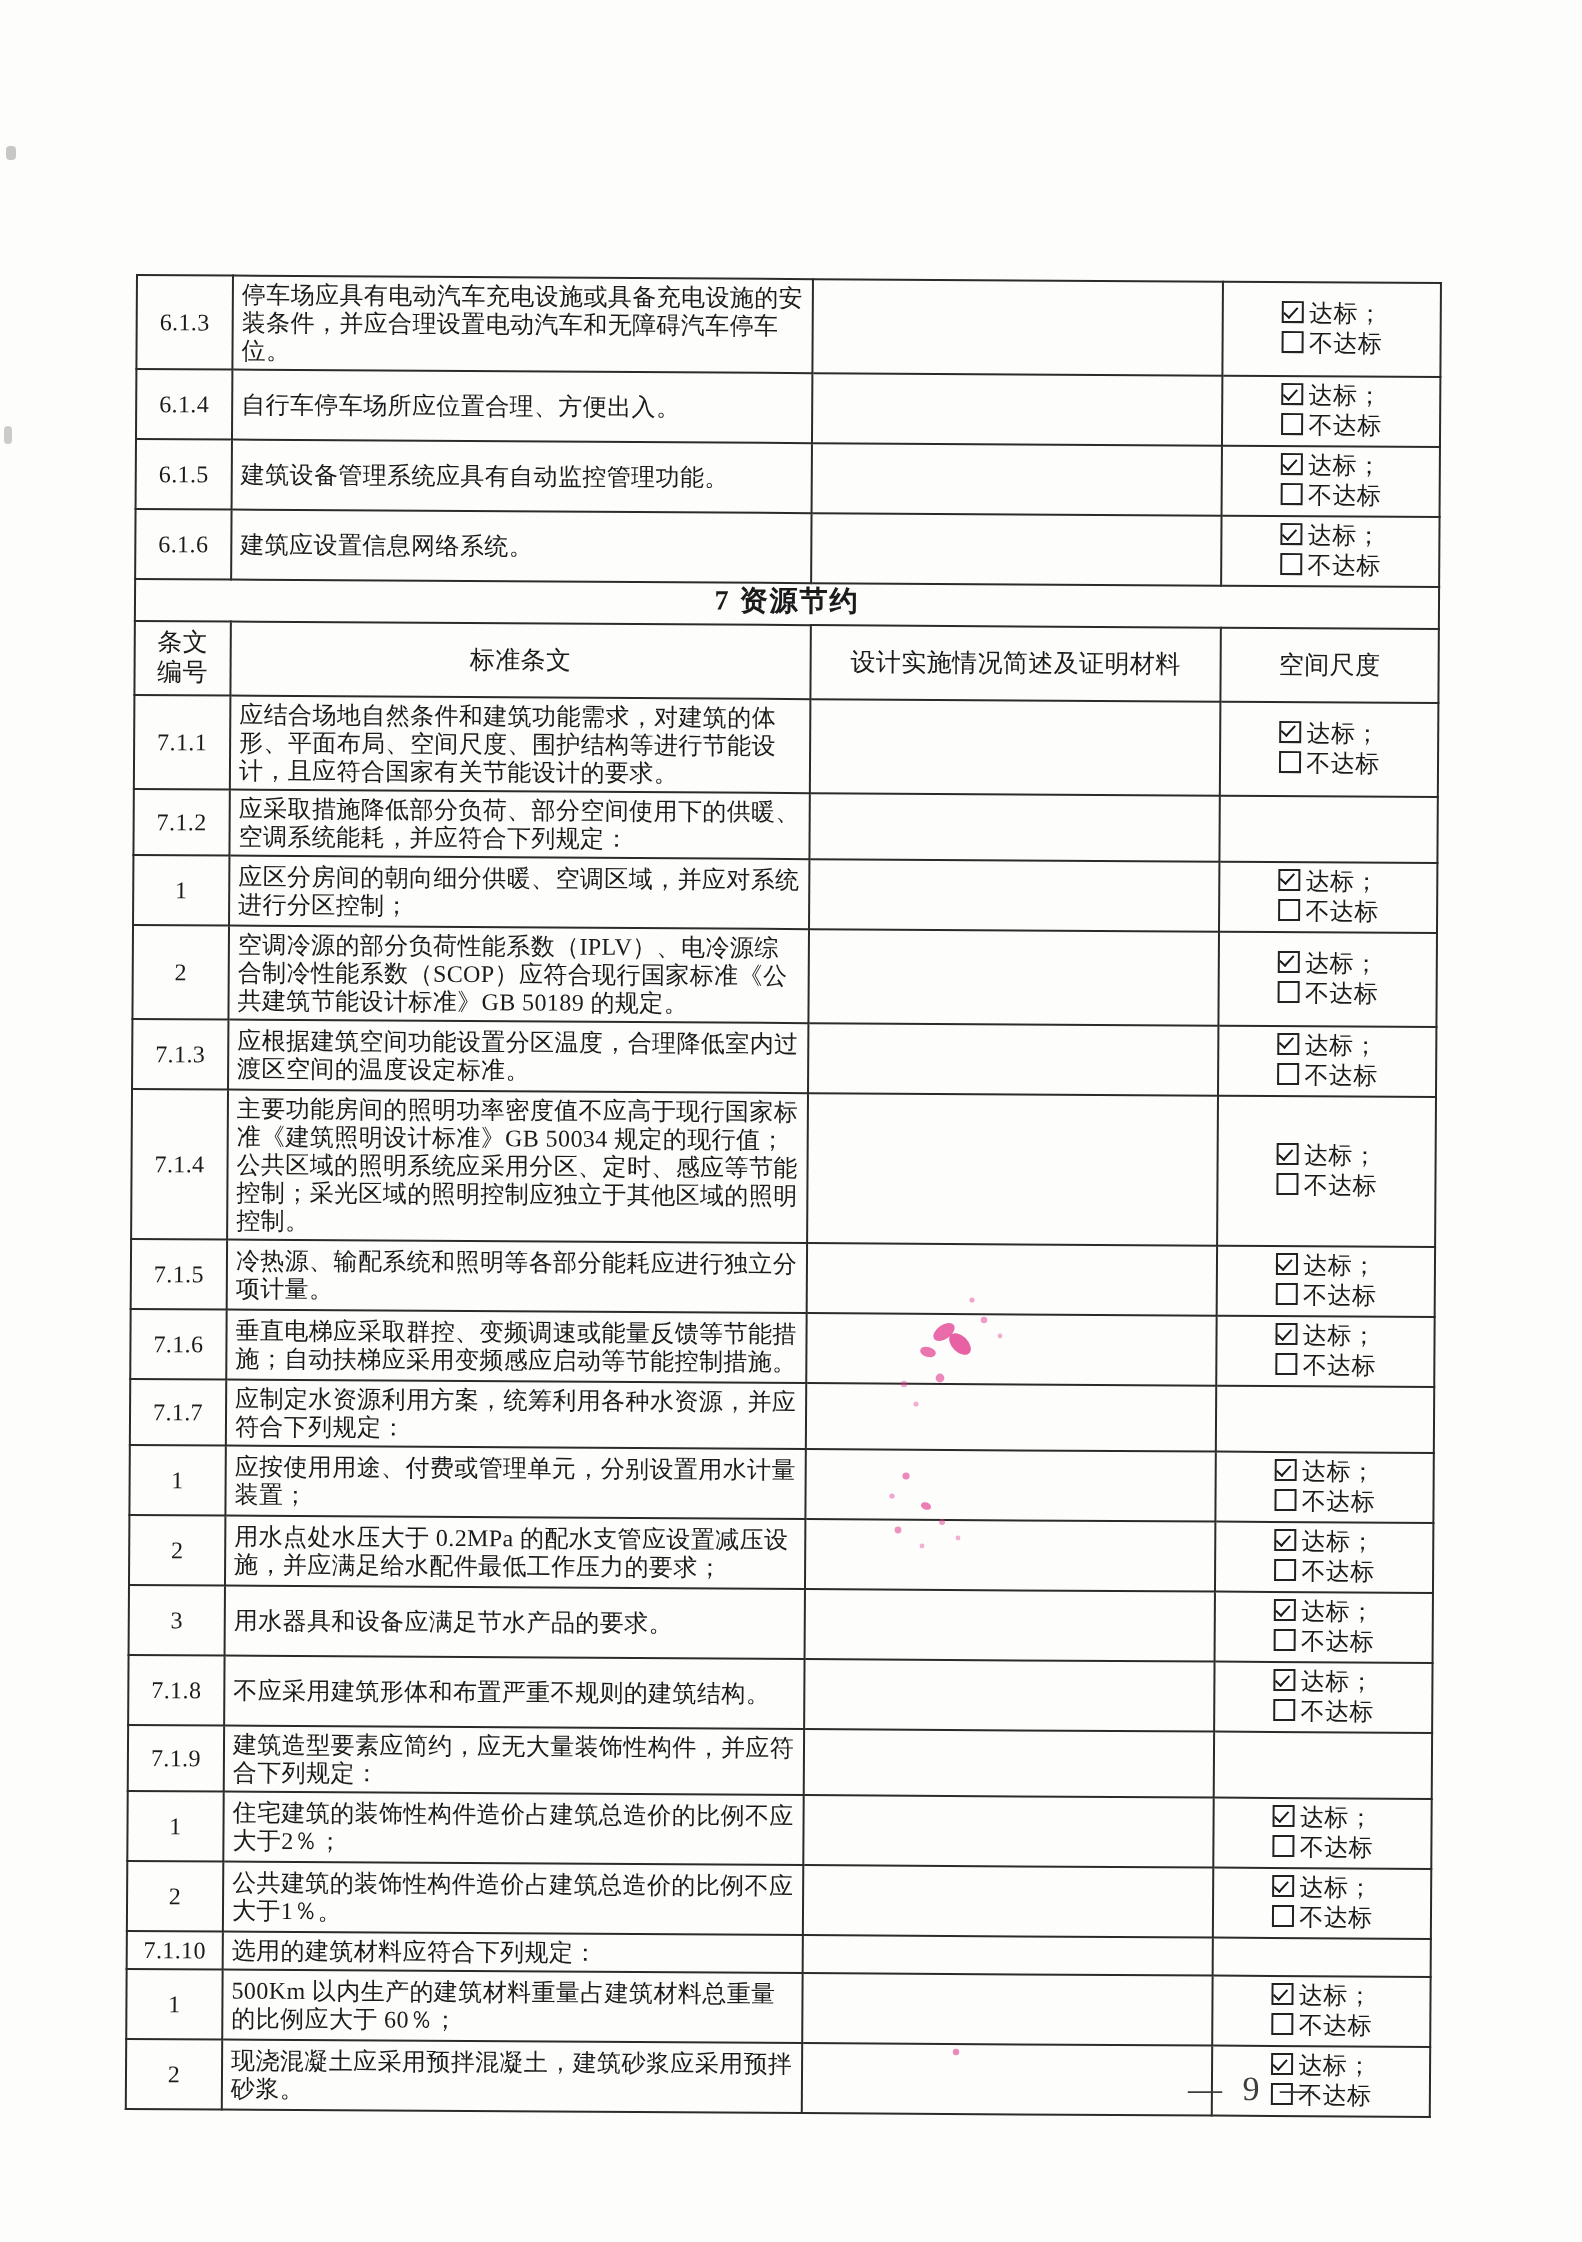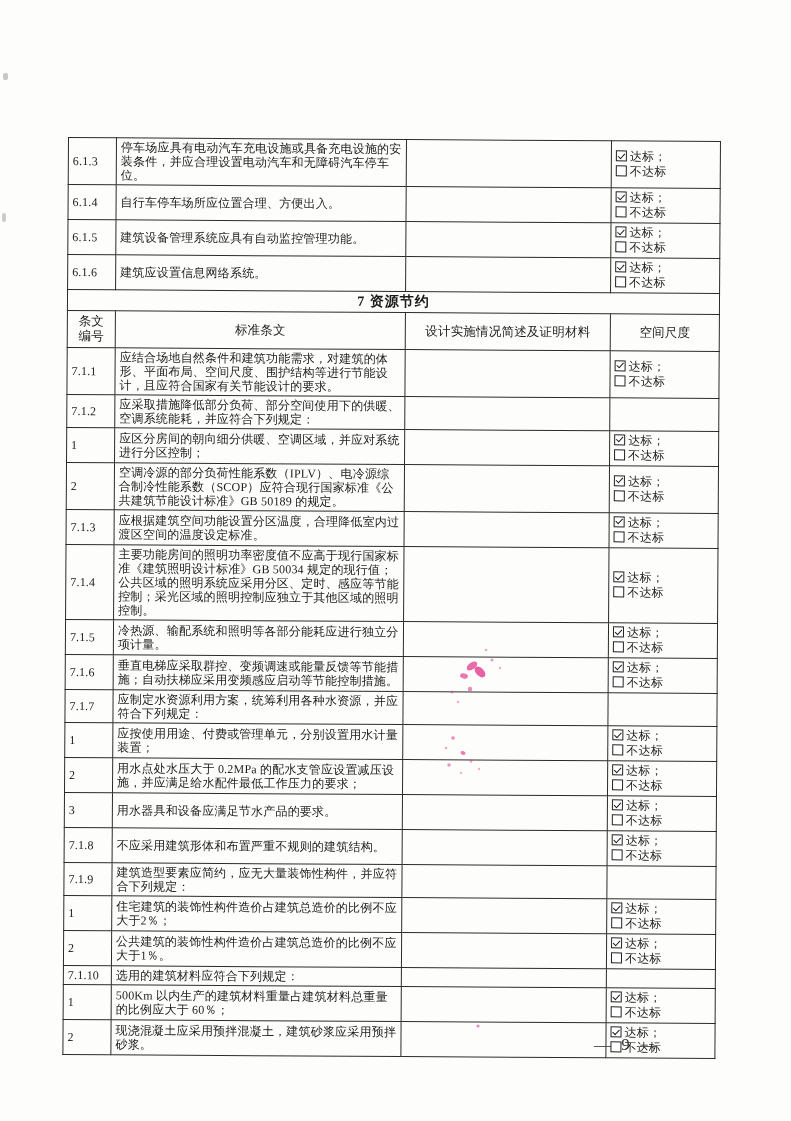--- a/index.html
+++ b/index.html
@@ -24,24 +24,24 @@
   }
   table.eval td{
     border:1.4px solid #2b2b2b;
     padding:2px 4px;
     font-size:12px;
     line-height:1.17;
     letter-spacing:0.2px;
     vertical-align:middle;
     word-break:break-all;
   }
-  td.idc{padding:2px 1px;font-size:12px;margin-top:48px;}
+  td.idc{text-align:center;padding:2px 1px;font-size:12px;margin-top:48px;}
   td.clause{padding:2px 3px 2px 6px;}
   td.impl{}
-  td.result{padding:2px 2px 2px 8px;font-size:12px;}
+  td.result{padding:2px 2px 2px 8px;font-size:12px;text-align:center;}
   tr.section-title td{
     text-align:center;font-weight:bold;font-size:14px;
     padding:2px 2px;letter-spacing:1px;
   }
   tr.header-row td{
     text-align:center;font-size:12.5px;padding:3px 2px;
     vertical-align:middle;
   }
   .cline{white-space:nowrap;line-height:1.25;}
   .cb{

